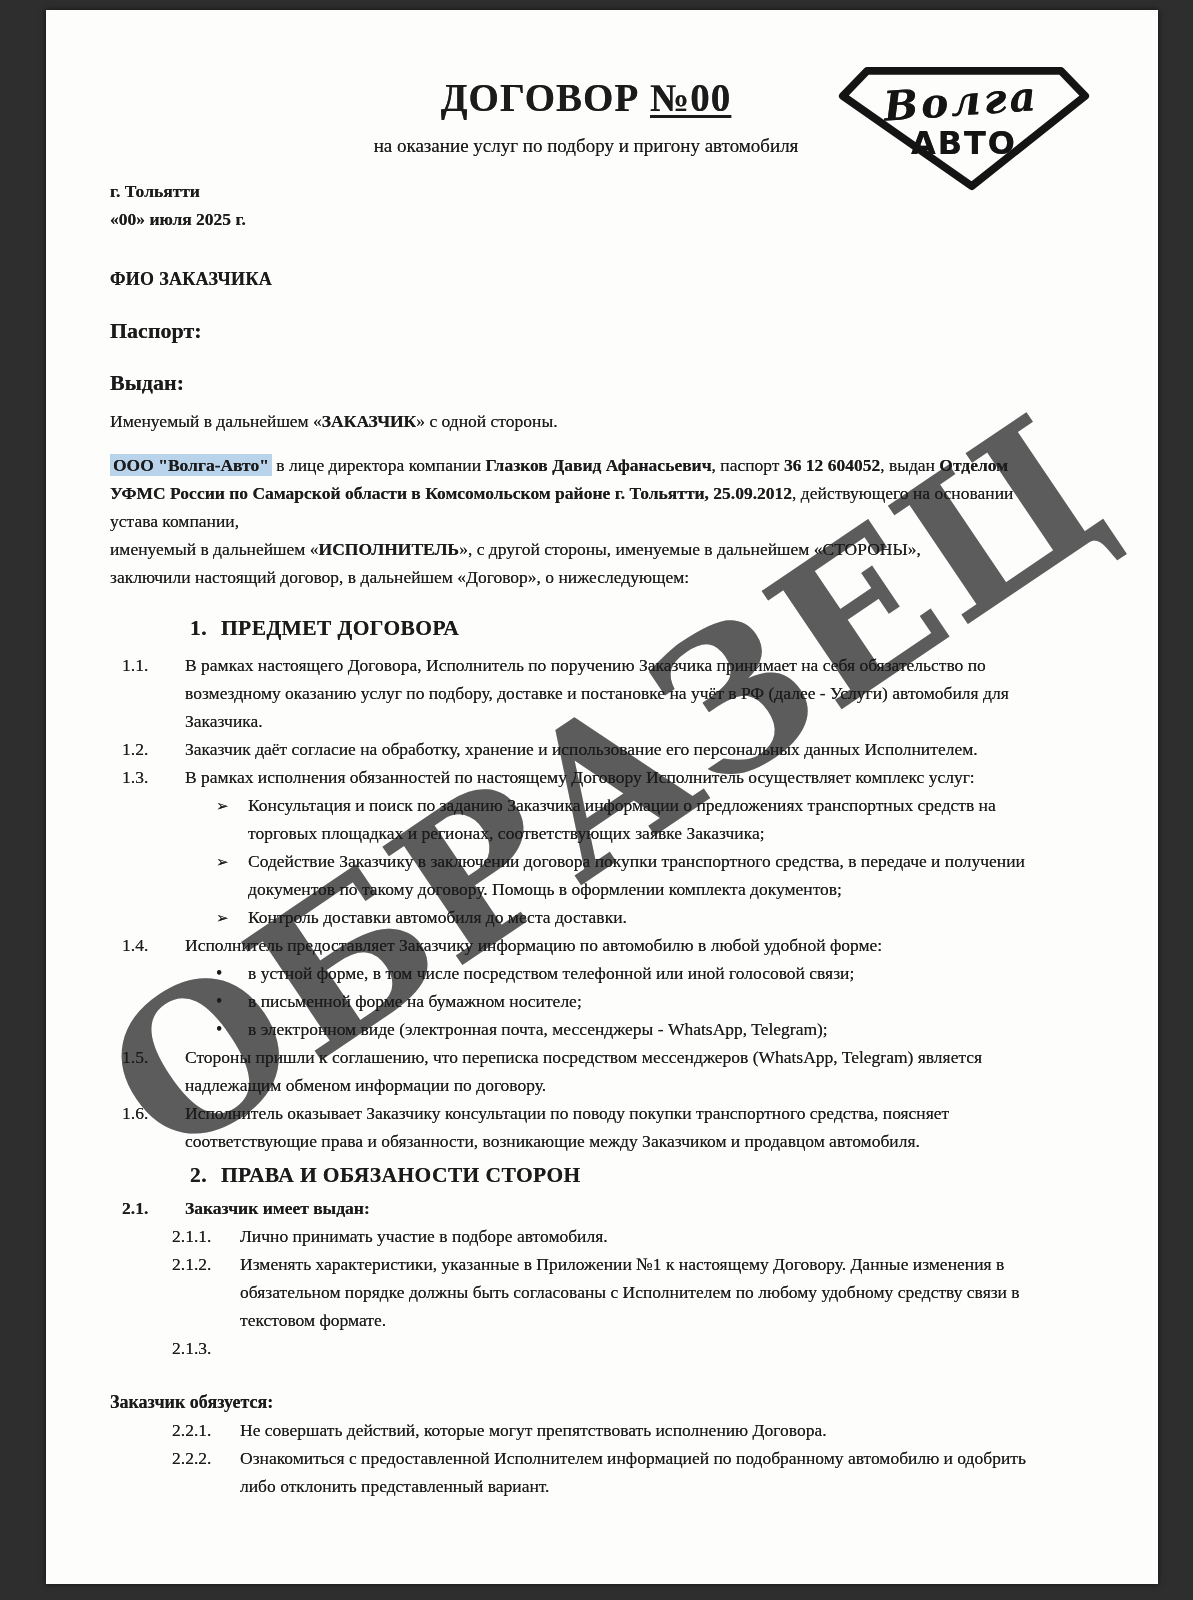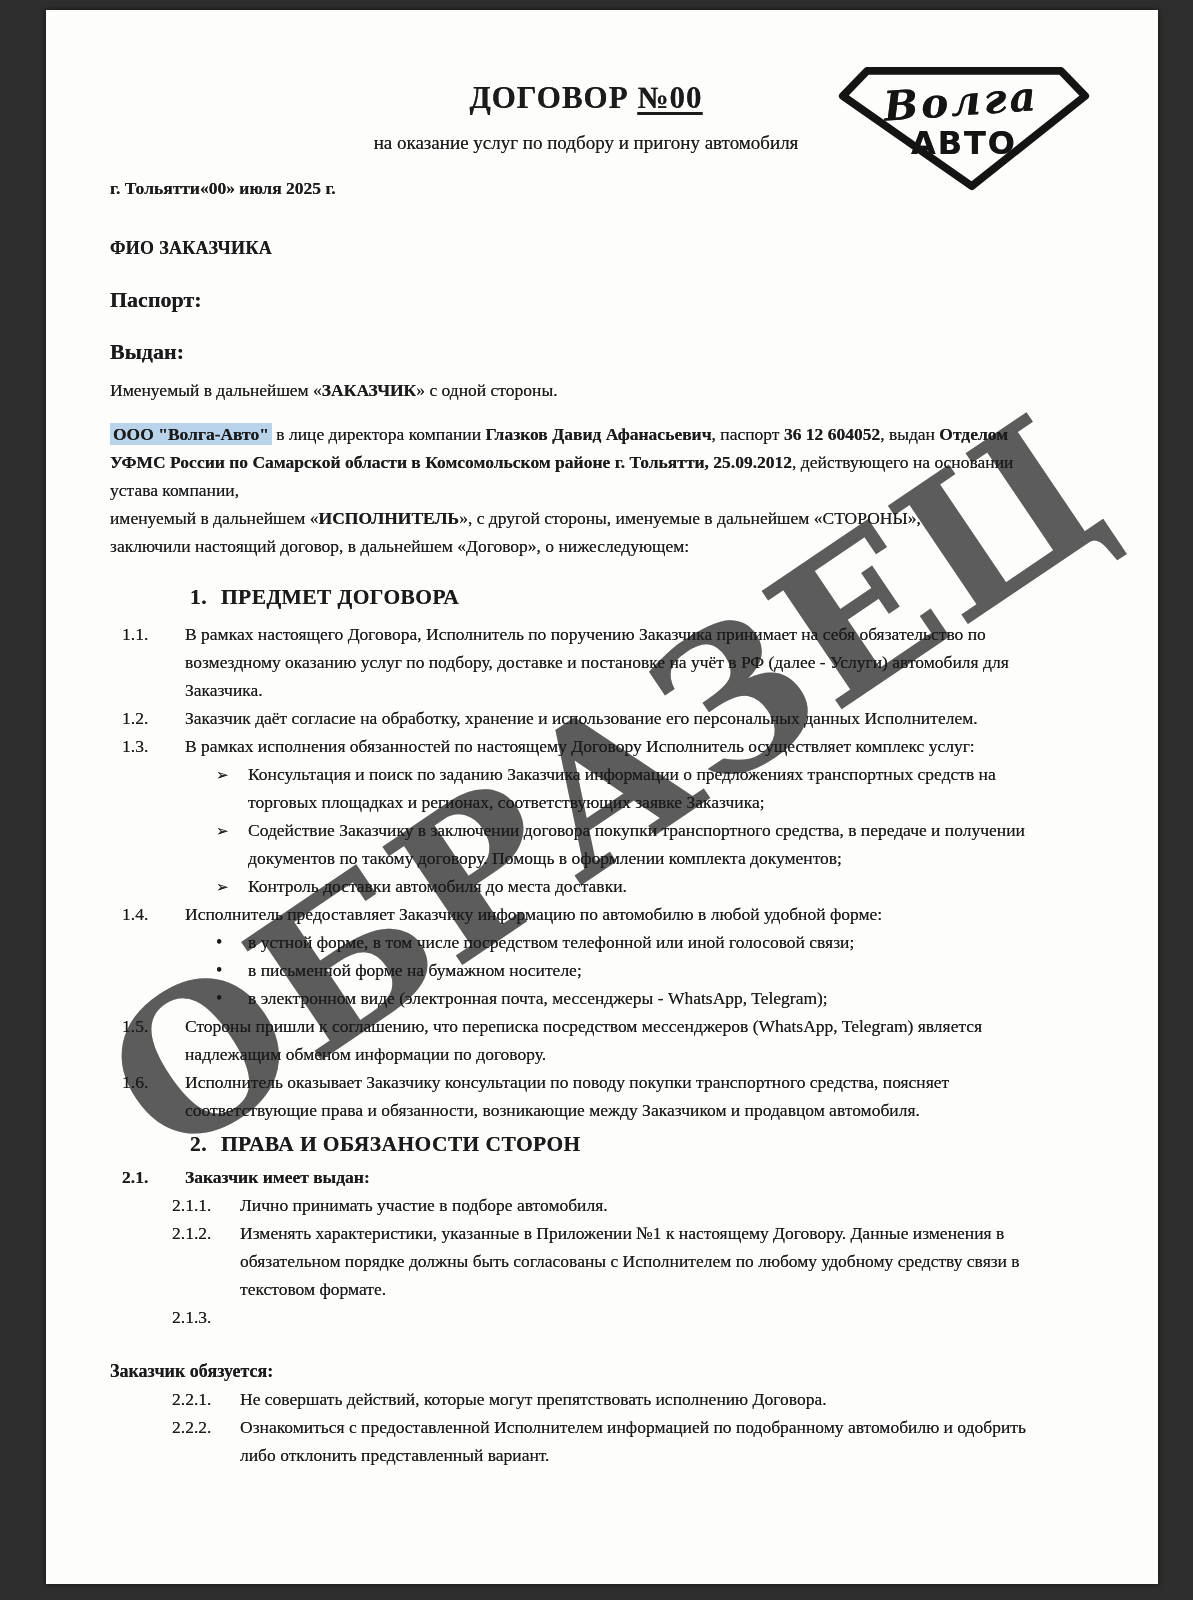--- a/index.html
+++ b/index.html
@@ -25,24 +25,24 @@
     text-align:center;pointer-events:none;
     transform:rotate(-34deg);
     font-family:"DejaVu Serif",serif;font-weight:bold;
     font-size:196px;letter-spacing:3px;
     color:rgba(122,122,122,.32);
     white-space:nowrap;
   }
 
   
   .title-row{position:relative;text-align:center;}
-  .doc-title{font-size:31px;font-weight:bold;letter-spacing:1px;display:inline-block;}
+  .doc-title{font-size:39px;font-weight:bold;letter-spacing:1px;display:inline-block;}
   .doc-number{text-decoration:underline;text-underline-offset:4px;}
   .subtitle{text-align:center;margin-top:13px;font-size:19px;}
-  .city-date{display:flex;justify-content:flex-start;margin-top:17px;font-weight:bold;font-size:17.5px;}
+  .city-date{display:flex;justify-content:space-between;margin-top:17px;font-weight:bold;font-size:17.5px;flex-direction:column;}
 
   
   .logo{position:absolute;top:55px;right:66px;width:256px;height:126px;z-index:2;}
 
   
   .fio{margin-top:32px;font-weight:bold;font-size:18px;letter-spacing:.3px;}
   .plabel{margin-top:24px;font-weight:bold;font-size:22px;}
   .named-line{margin-top:10px;}
   .exec-par{margin-top:16px;}
   .hl{background:#b8d3ea;padding:1px 3px;}

